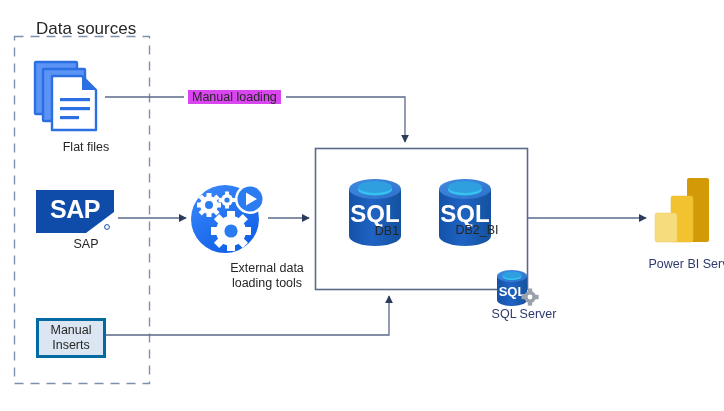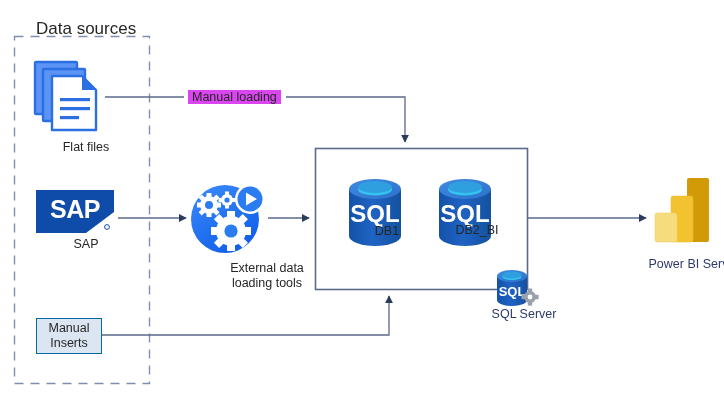--- a/index.html
+++ b/index.html
@@ -51,21 +51,21 @@
   }
   .group-title {
     position: absolute;
     font-size: 17px;
     color: #262626;
     white-space: nowrap;
   }
   .manual-box {
     position: absolute;
     background: #dce6f2;
-    border: 1px solid #0369a1;
+    border: 3px solid #0369a1;
     font-family: "Liberation Sans", sans-serif;
     font-size: 12.5px;
     color: #262626;
     display: flex;
     align-items: center;
     justify-content: center;
     text-align: center;
     line-height: 15px;
     white-space: pre-line;
   }

